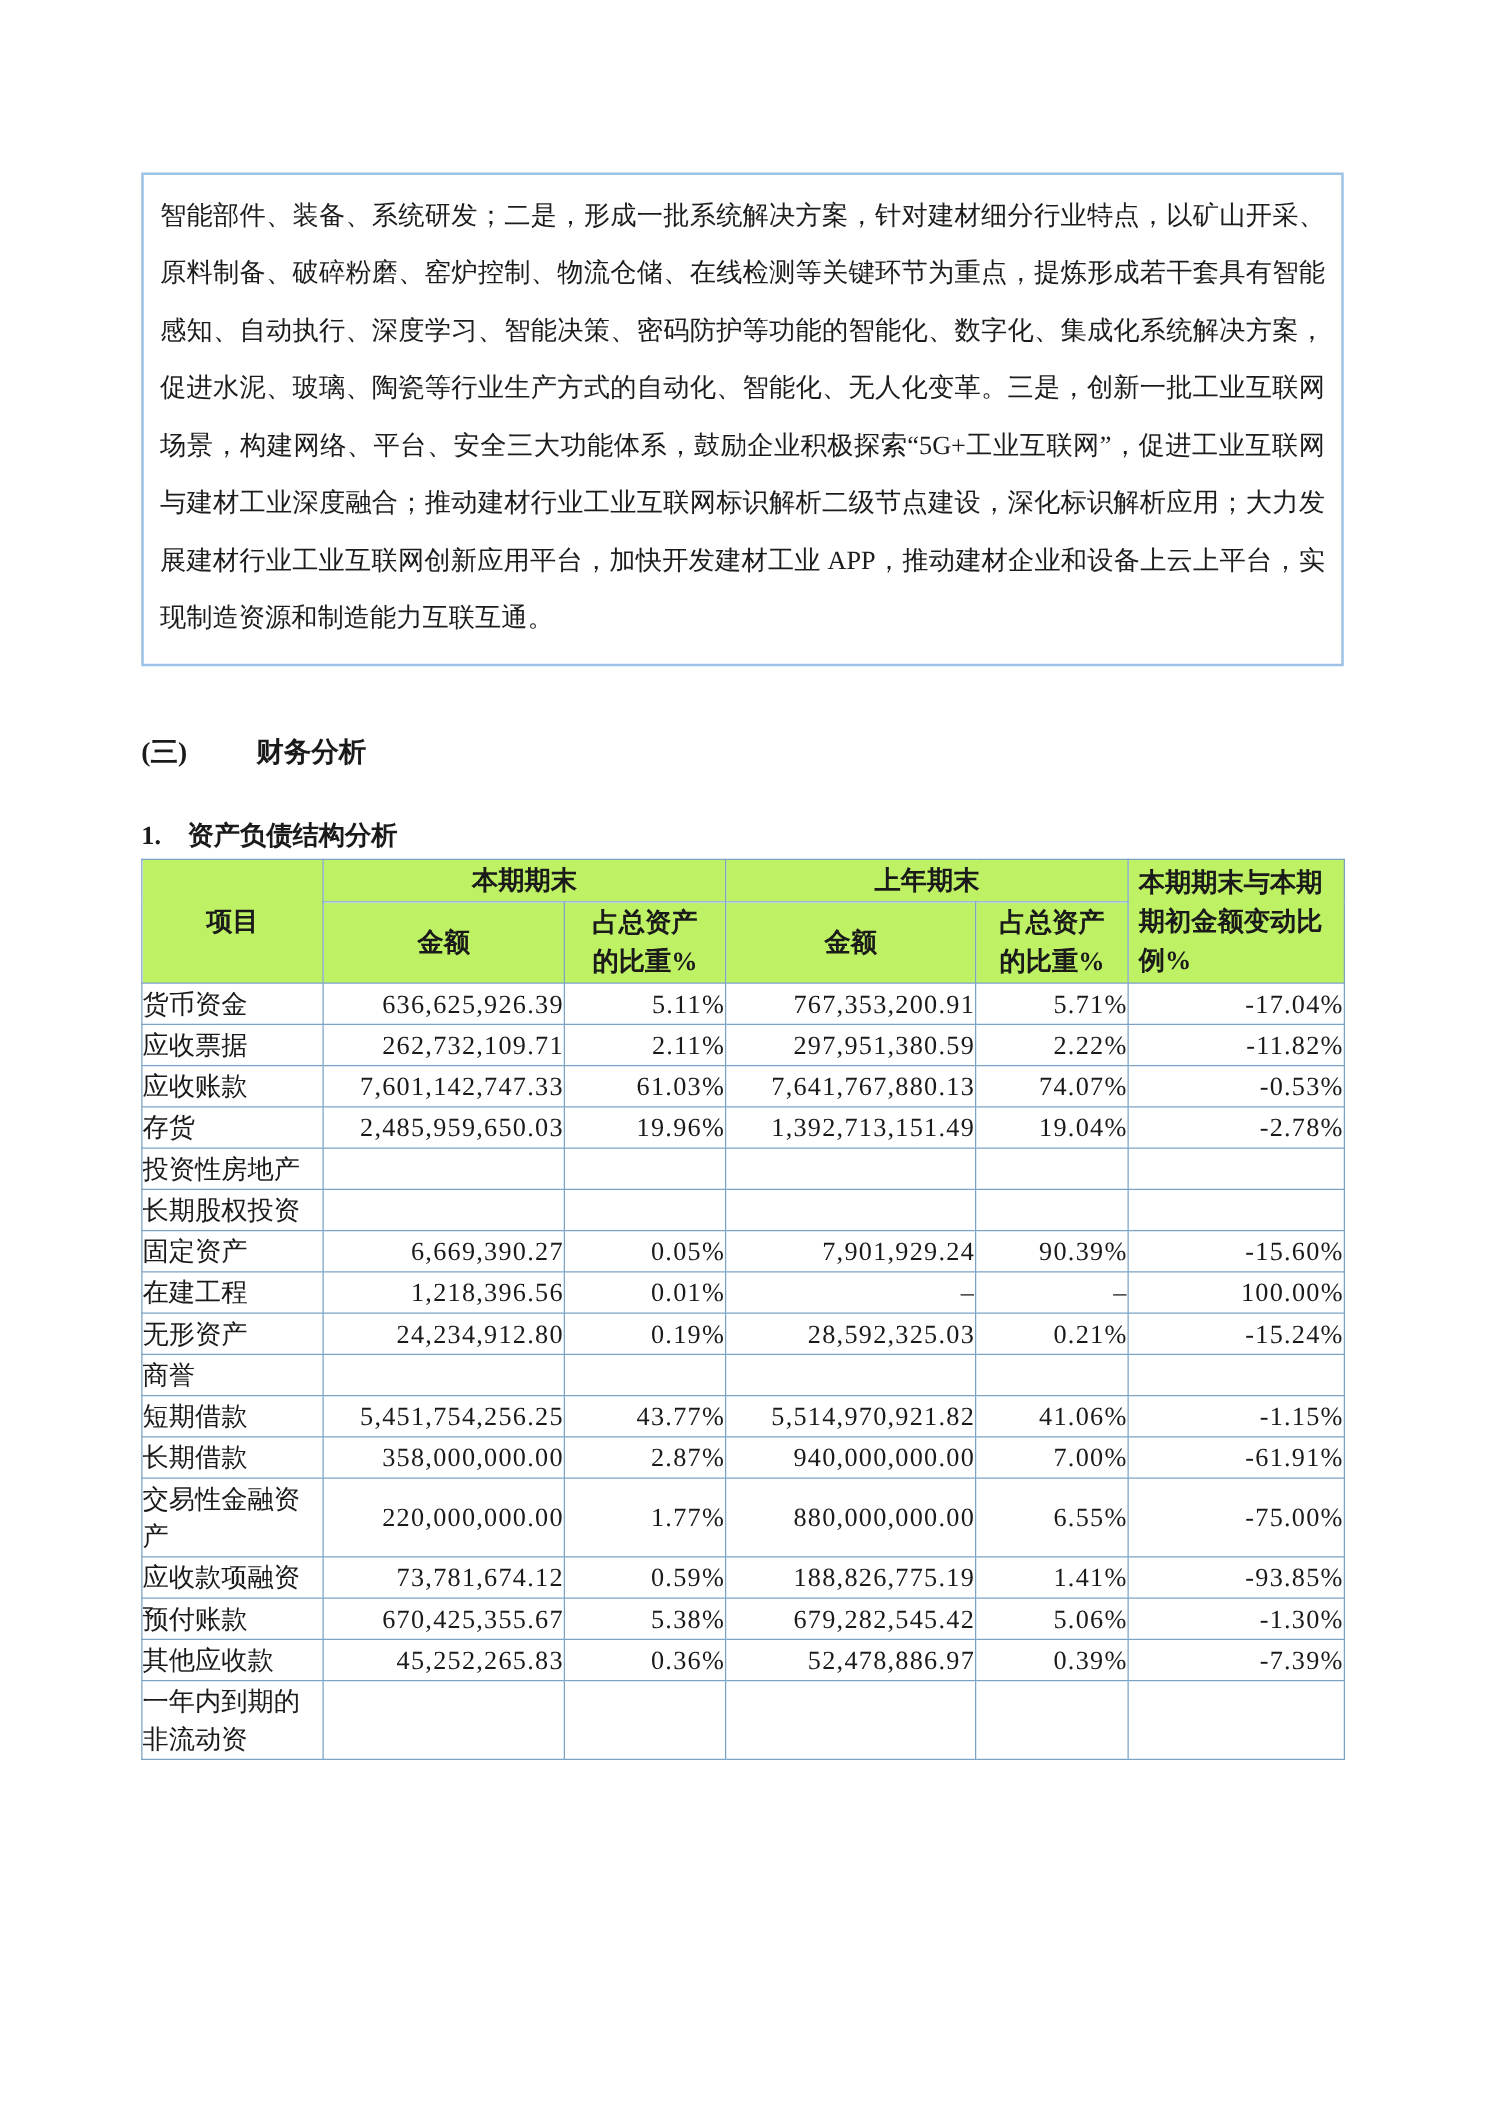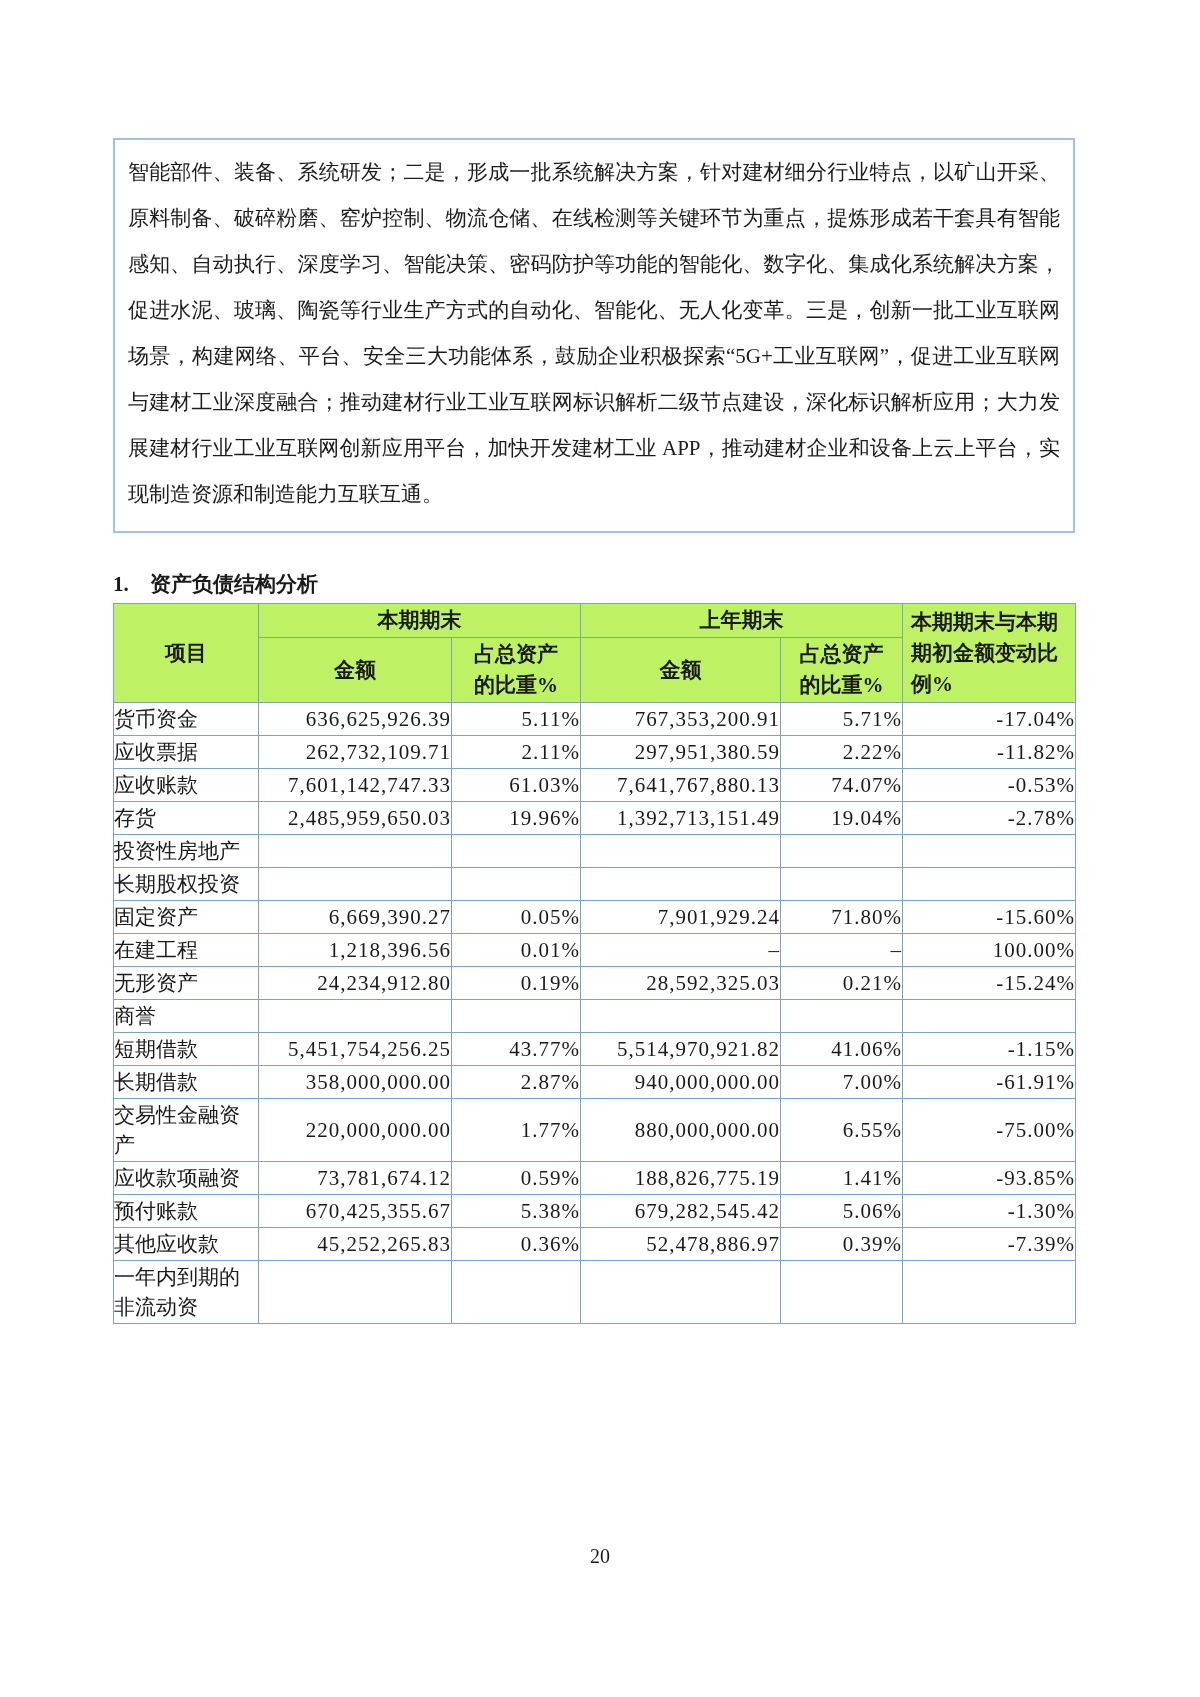--- a/index.html
+++ b/index.html
@@ -91,20 +91,23 @@
 </head>
 <body>
 
 <div class="page">
   <div class="content">
 
     <div class="info-box">
       <p>智能部件、装备、系统研发；二是，形成一批系统解决方案，针对建材细分行业特点，以矿山开采、原料制备、破碎粉磨、窑炉控制、物流仓储、在线检测等关键环节为重点，提炼形成若干套具有智能感知、自动执行、深度学习、智能决策、密码防护等功能的智能化、数字化、集成化系统解决方案，促进水泥、玻璃、陶瓷等行业生产方式的自动化、智能化、无人化变革。三是，创新一批工业互联网场景，构建网络、平台、安全三大功能体系，鼓励企业积极探索“5G+工业互联网”，促进工业互联网与建材工业深度融合；推动建材行业工业互联网标识解析二级节点建设，深化标识解析应用；大力发展建材行业工业互联网创新应用平台，加快开发建材工业 APP，推动建材企业和设备上云上平台，实现制造资源和制造能力互联互通。</p>
     </div>
 
+    <div class="heading1">
+      <span class="h-index">(三)</span><span class="h-title">财务分析</span>
+    </div>
 
     <div class="heading2">
       <span class="h-index">1.</span><span class="h-title">资产负债结构分析</span>
     </div>
 
 
     <table class="fin">
       <colgroup>
         <col style="width:145px">
           <col style="width:193px">
@@ -174,21 +177,21 @@
             <td class="num pct1"></td>
             <td class="num amt2"></td>
             <td class="num pct2"></td>
             <td class="num chg"></td>
           </tr>
           <tr>
             <td class="item">固定资产</td>
             <td class="num amt1">6,669,390.27</td>
             <td class="num pct1">0.05%</td>
             <td class="num amt2">7,901,929.24</td>
-            <td class="num pct2">71.80%</td>
+            <td class="num pct2">90.39%</td>
             <td class="num chg">-15.60%</td>
           </tr>
           <tr>
             <td class="item">在建工程</td>
             <td class="num amt1">1,218,396.56</td>
             <td class="num pct1">0.01%</td>
             <td class="num amt2">–</td>
             <td class="num pct2">–</td>
             <td class="num chg">100.00%</td>
           </tr>
@@ -262,14 +265,13 @@
             <td class="num pct1"></td>
             <td class="num amt2"></td>
             <td class="num pct2"></td>
             <td class="num chg"></td>
           </tr>
         </tbody>
     </table>
 
   </div>
 
-  <div class="page-number">20</div>
 </div>
 
 </body></html>

